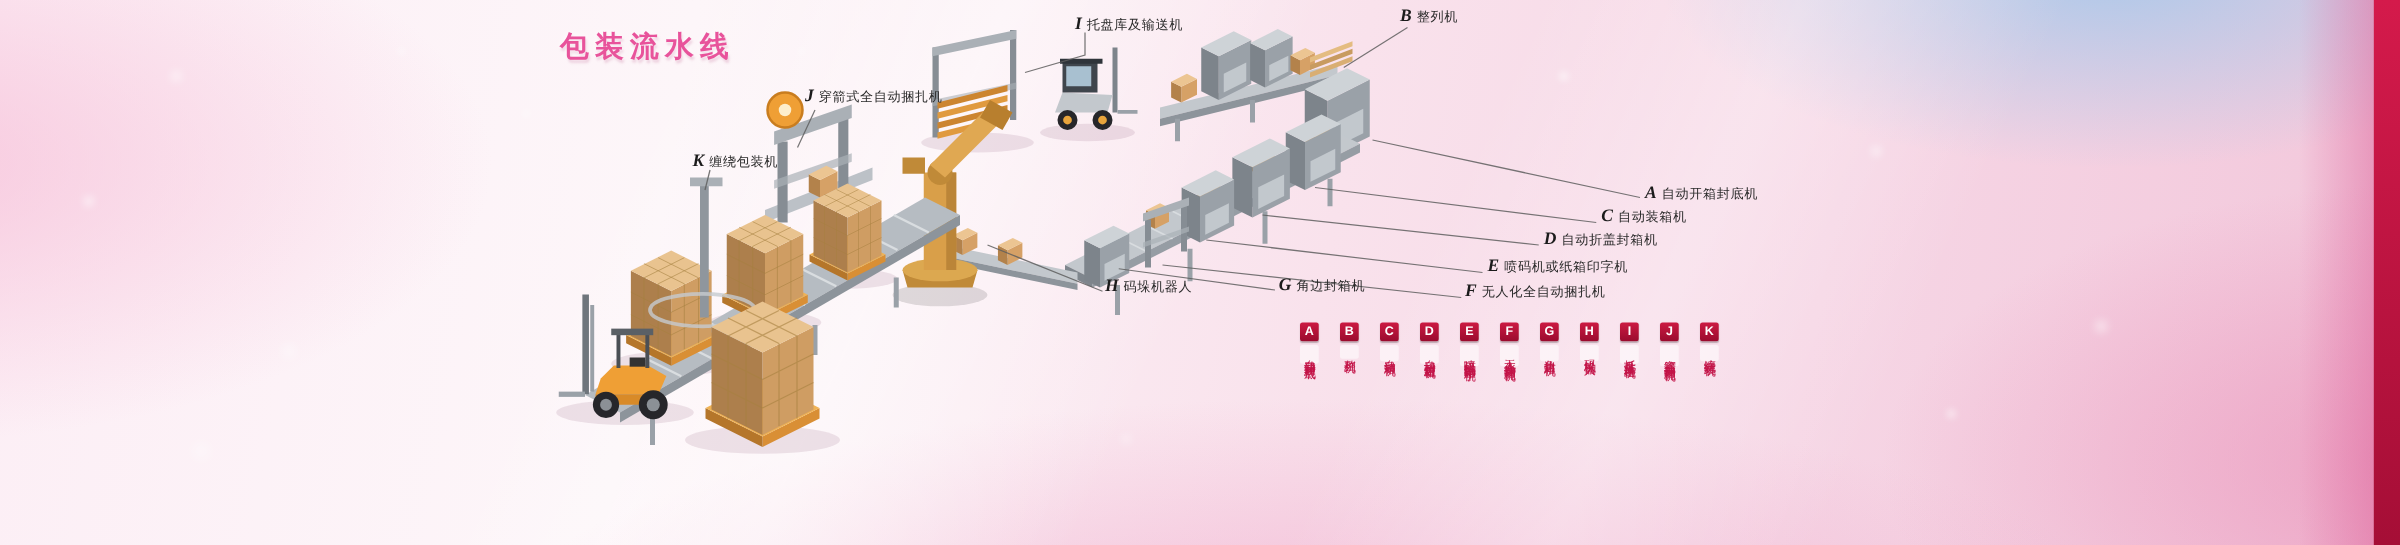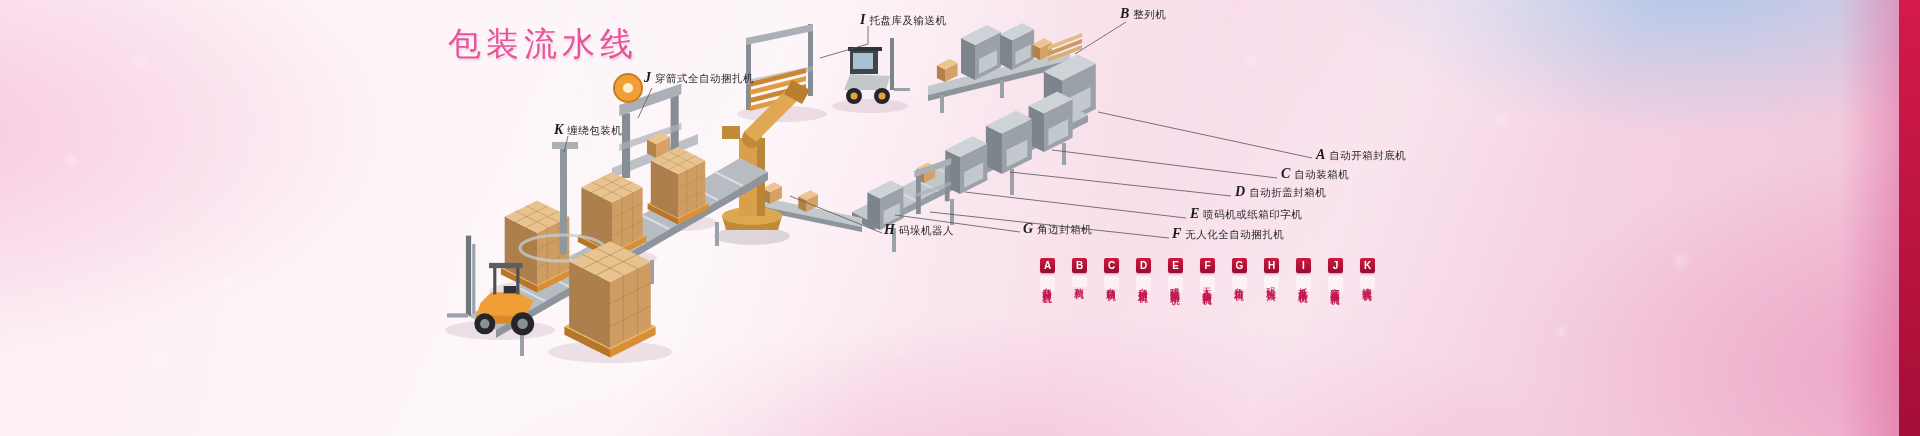--- a/index.html
+++ b/index.html
@@ -14,21 +14,21 @@
   .sheen{position:absolute;inset:0;z-index:1;pointer-events:none;
     background:linear-gradient(115deg,rgba(255,255,255,0) 26%,rgba(255,255,255,0.5) 38%,rgba(255,255,255,0) 50%,rgba(255,255,255,0) 58%,rgba(255,255,255,0.30) 68%,rgba(255,255,255,0) 78%);}
   .sparkles{position:absolute;left:0;top:0;width:2px;height:2px;background:transparent;z-index:1;pointer-events:none;
     box-shadow:140px 60px 8px 2px rgba(255,255,255,.9),320px 40px 6px 1px rgba(255,255,255,.8),
       70px 160px 7px 2px rgba(255,255,255,.85),230px 280px 9px 3px rgba(255,255,255,.7),
       420px 90px 5px 1px rgba(255,255,255,.8),640px 40px 6px 1px rgba(255,255,255,.7),
       160px 360px 10px 4px rgba(255,255,255,.6),1250px 60px 6px 2px rgba(255,255,255,.7),
       1500px 120px 7px 2px rgba(255,255,255,.75),1680px 260px 8px 3px rgba(255,255,255,.6),
       1560px 330px 6px 2px rgba(255,255,255,.6),900px 350px 7px 2px rgba(255,255,255,.5),
       490px 300px 8px 3px rgba(255,255,255,.55);}
-  .title{position:absolute;left:448px;top:22px;z-index:6;font-size:33px;font-weight:400;letter-spacing:5px;color:#e8539b;
+  .title{position:absolute;left:448px;top:22px;z-index:6;font-size:23px;font-weight:700;letter-spacing:5px;color:#e8539b;
     text-shadow:0 0 6px rgba(255,255,255,.95),1px 2px 2px rgba(180,60,120,.25);}
   .scene{position:absolute;left:0;top:0;z-index:2}
   .callout{position:absolute;z-index:6;display:flex;align-items:baseline;gap:4px;white-space:nowrap}
   .co-letter{font-family:"Liberation Serif","DejaVu Serif",serif;font-style:italic;font-weight:700;font-size:14px;color:#1b1b1b}
   .co-label{font-size:10.5px;color:#2a2a2a;letter-spacing:.5px}
   .legend{position:absolute;left:1040px;top:258px;z-index:6;display:flex;gap:17px}
   .legend-item{display:flex;flex-direction:column;align-items:center;width:15px}
   .legend-badge{width:15px;height:15px;border-radius:2px;background:linear-gradient(180deg,#cc1a42,#9a0b2e);color:#fff;
     font-size:10px;font-weight:700;line-height:15px;text-align:center;box-shadow:0 1px 1px rgba(0,0,0,.25)}
   .legend-label{margin-top:3px;writing-mode:vertical-rl;text-orientation:upright;font-size:9.5px;line-height:13px;

